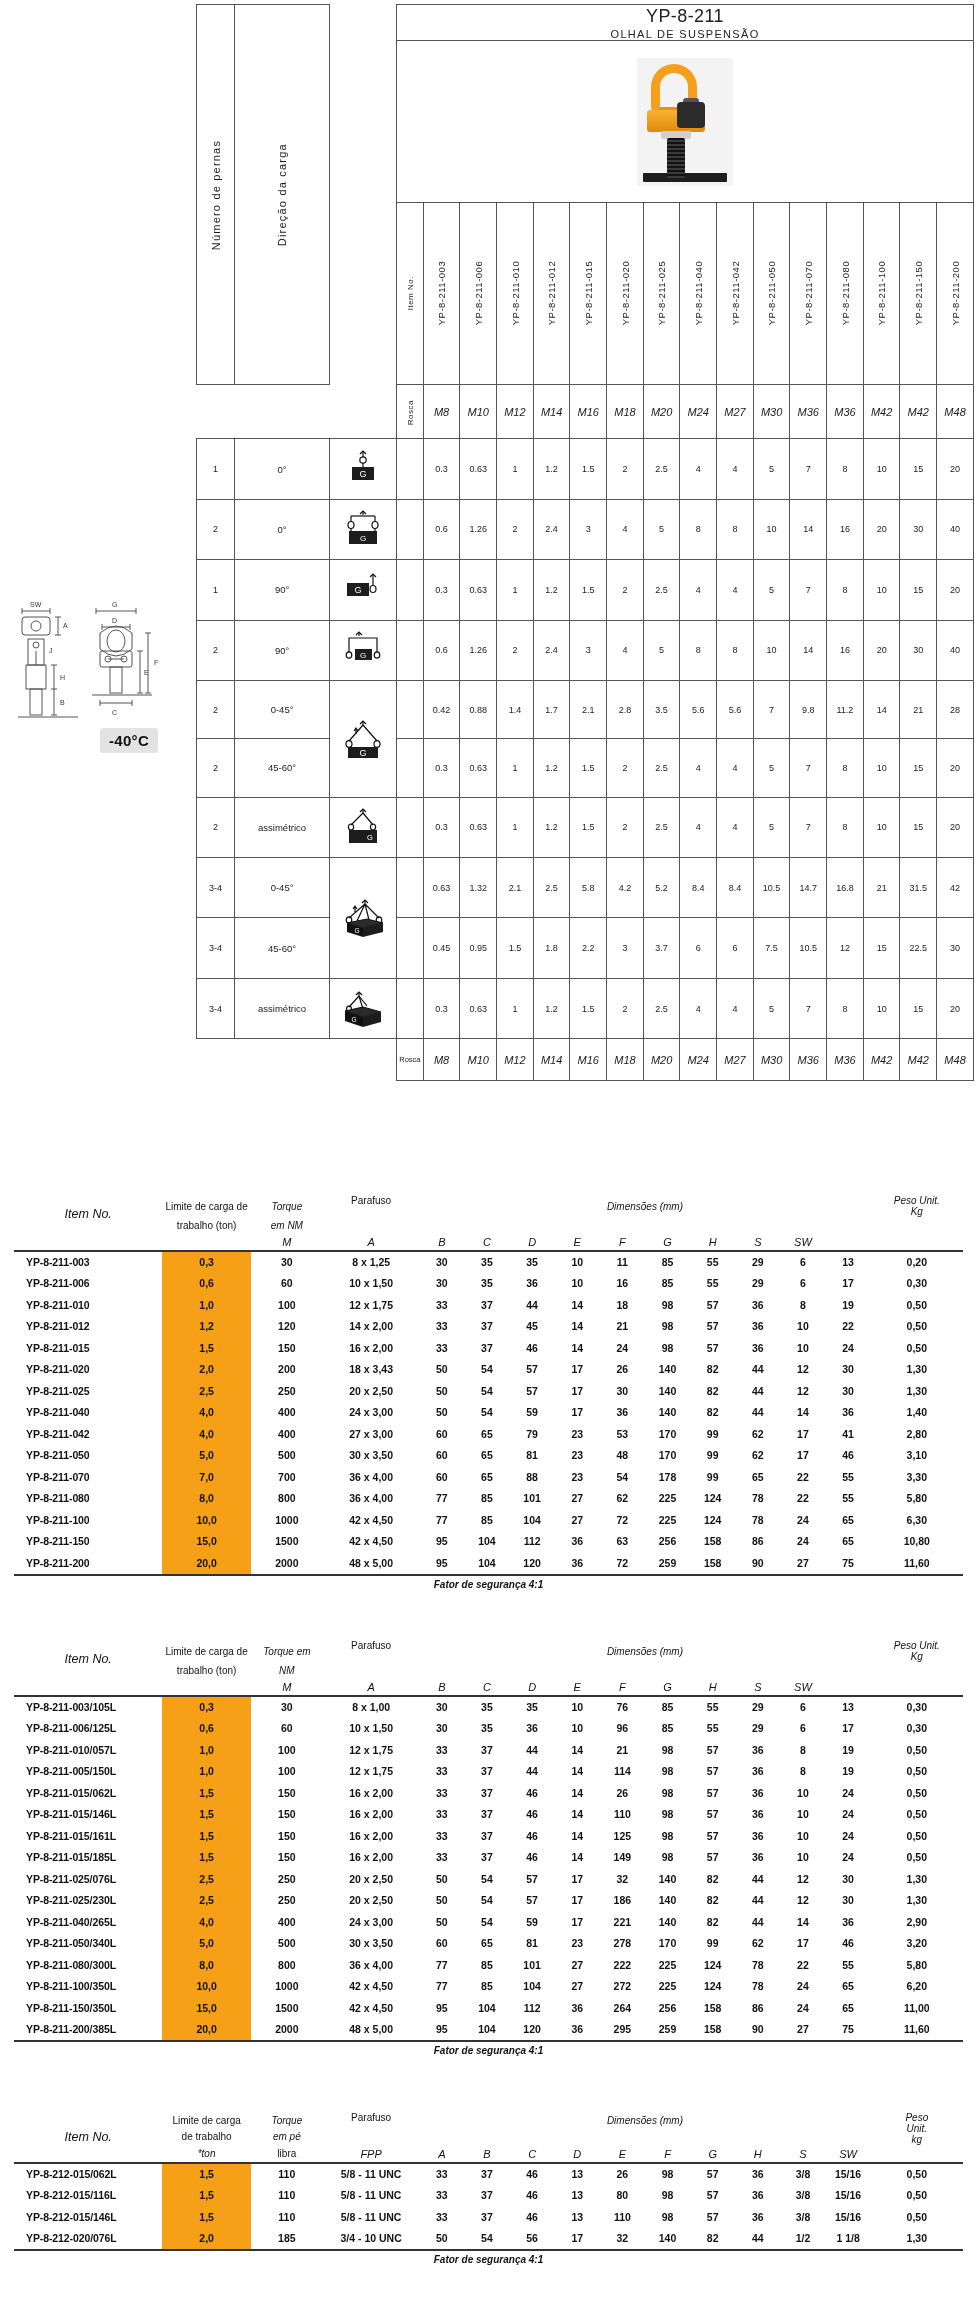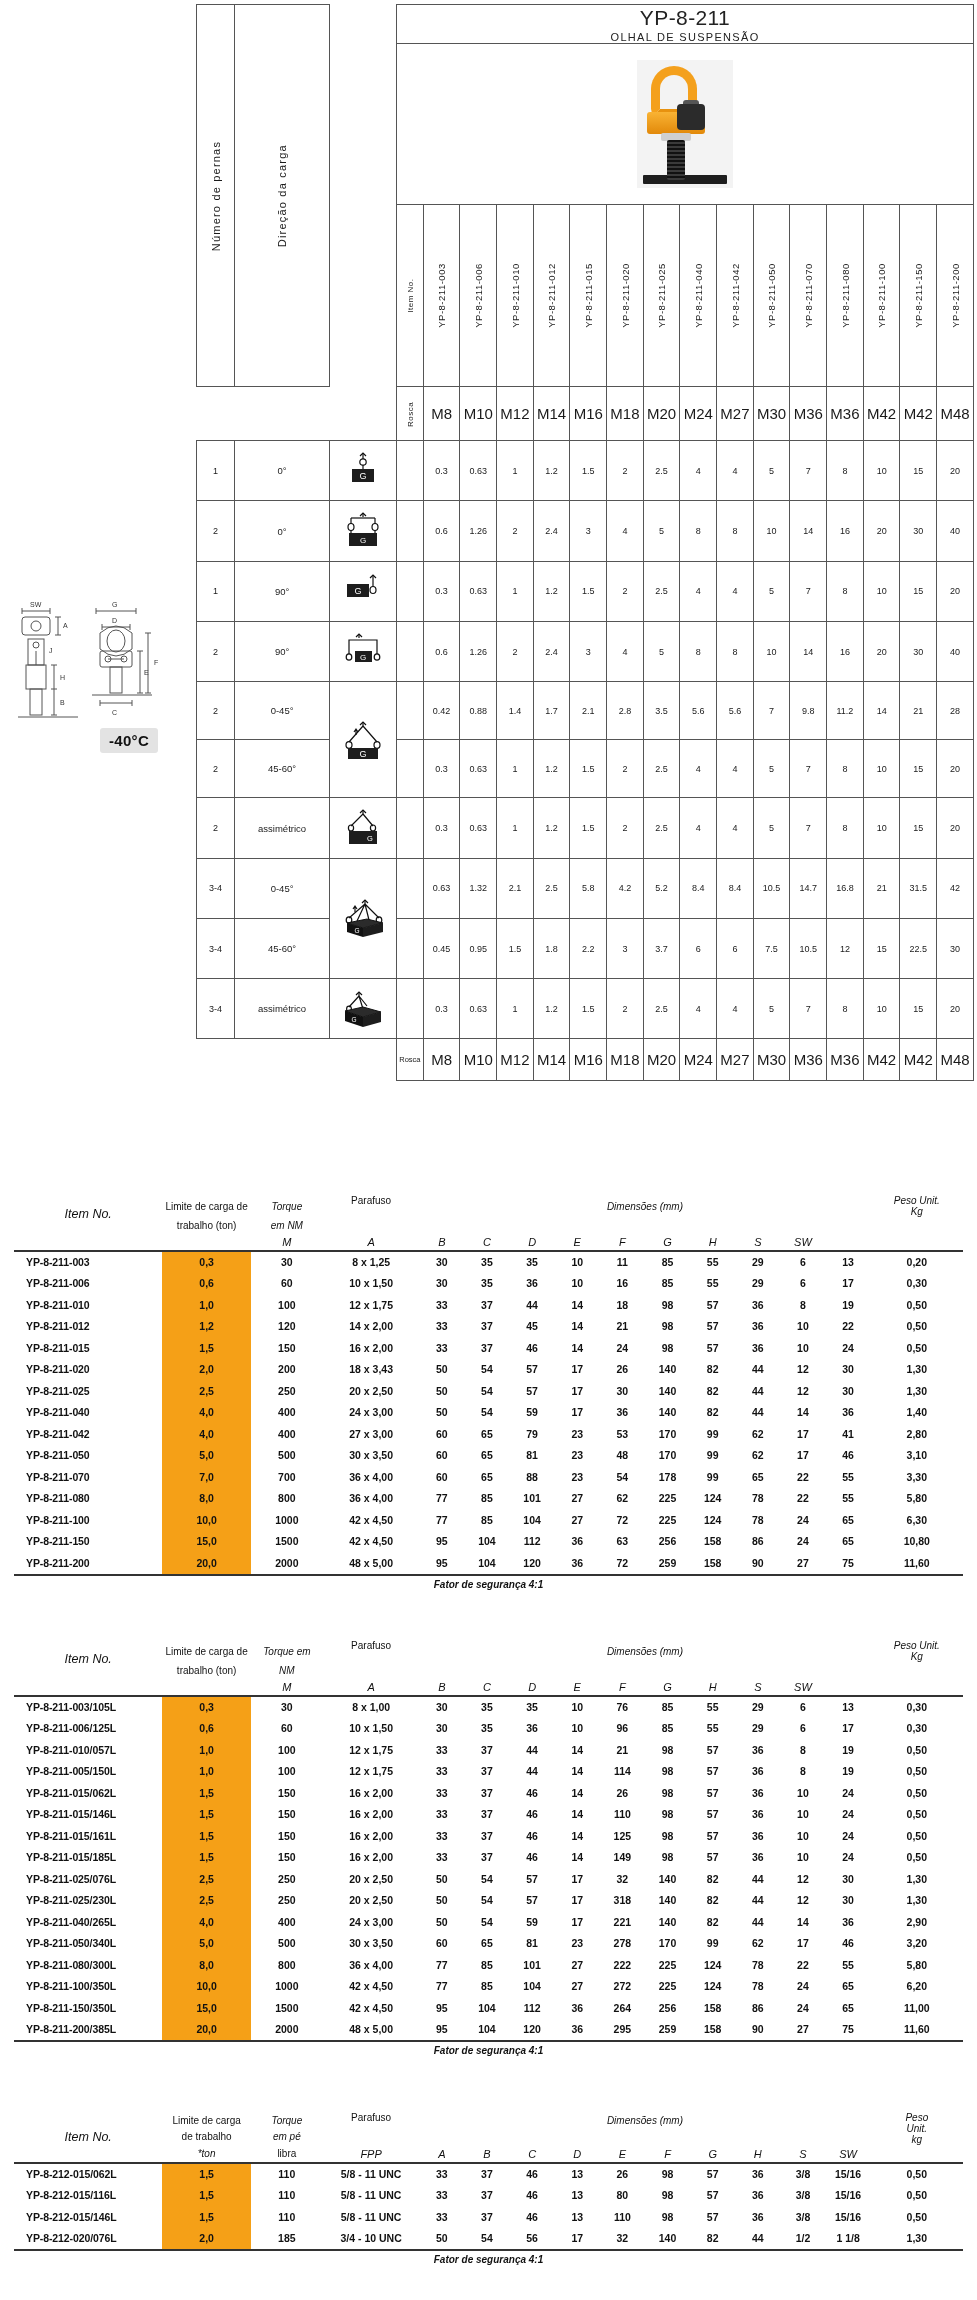--- a/index.html
+++ b/index.html
@@ -38,31 +38,31 @@
     transform: rotate(180deg);
     white-space: nowrap;
     letter-spacing: 0.5px;
     font-size: 9.5px;
   }
   .vert.big { font-size: 11px; letter-spacing: 1.2px; }
   .title-cell {
     border-bottom: 1px solid #555 !important;
     text-align: center;
   }
-  .title-main { font-size: 21px; color: #222; letter-spacing: 0.4px; }
+  .title-main { font-size: 18px; color: #222; letter-spacing: 0.4px; }
   .title-sub  { font-size: 11px; color: #222; letter-spacing: 1.3px; margin-top: 1px;}
   .photo-cell { border-top: none !important; position: relative; }
 
   .col-itemno { width: 24px; }
   .col-np { width: 34px; }
   .col-dir { width: 86px; }
   .col-icon { width: 60px; }
   .col-val { width: 33px; }
 
-  .mval { font-size: 15px; }
+  .mval { font-size: 11px; font-style: italic; }
   .dirtxt { font-size: 9.5px; }
 
   
   .photo {
     position: absolute;
     left: 50%; top: 50%;
     transform: translate(-50%,-50%);
     width: 96px; height: 128px;
     background: #f3f3f3;
   }
@@ -1133,21 +1133,21 @@
           </tr>
           <tr>
             <td class="itemno">YP-8-211-025/230L</td>
             <td class="wll">2,5</td>
             <td>250</td>
             <td>20  x  2,50</td>
             <td>50</td>
             <td>54</td>
             <td>57</td>
             <td>17</td>
-            <td>318</td>
+            <td>186</td>
             <td>140</td>
             <td>82</td>
             <td>44</td>
             <td>12</td>
             <td>30</td>
             <td>1,30</td>
           </tr>
           <tr>
             <td class="itemno">YP-8-211-040/265L</td>
             <td class="wll">4,0</td>

